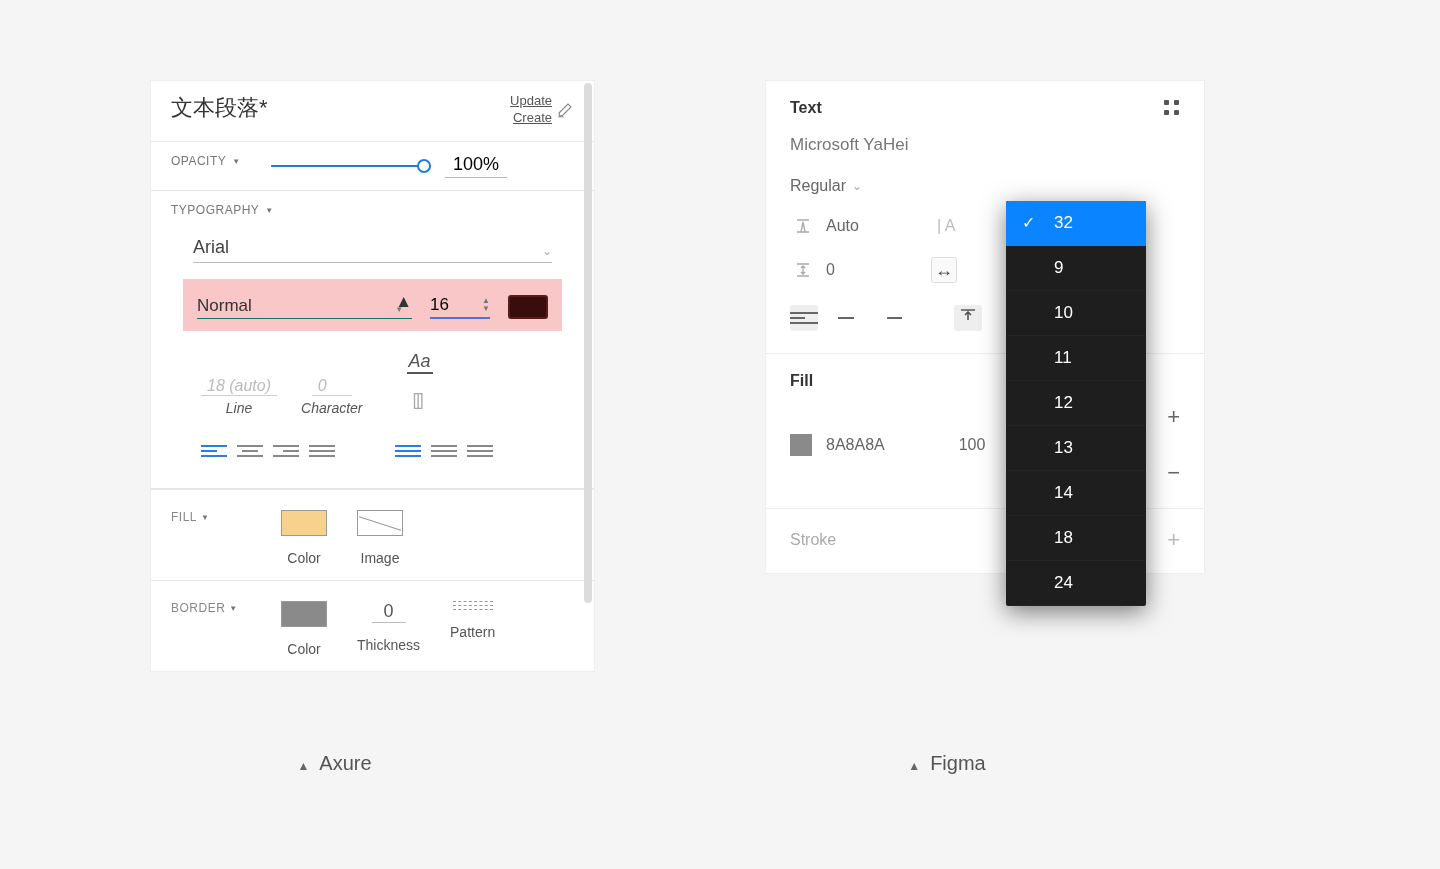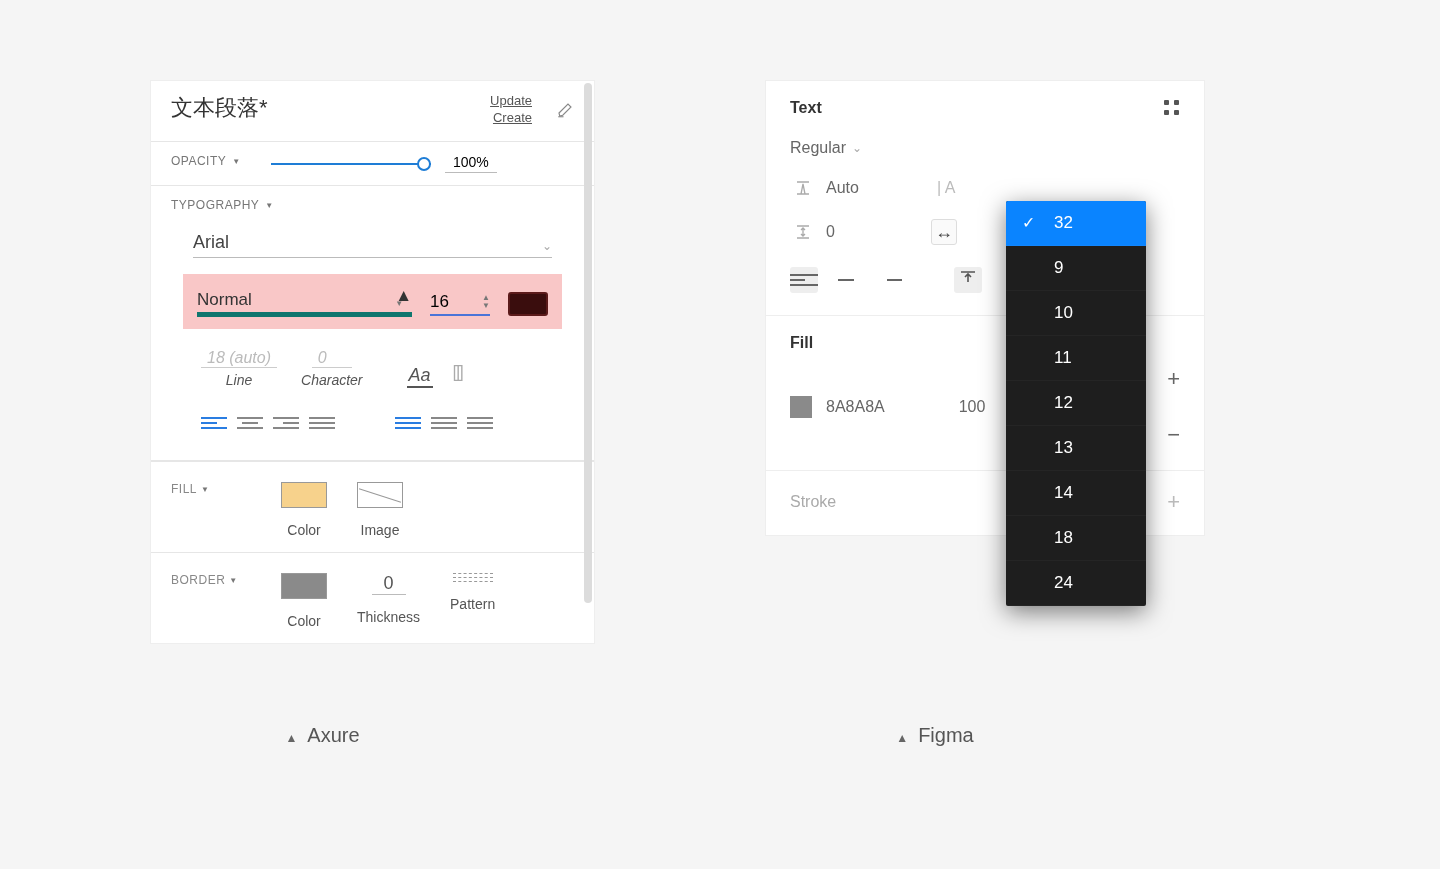--- a/index.html
+++ b/index.html
@@ -5,43 +5,43 @@
 * { box-sizing: border-box; margin: 0; padding: 0; }
 body { font-family: -apple-system, "Segoe UI", Arial, sans-serif; background: #f5f5f5; width: 1440px; height: 869px; position: relative; }
 
 .stage { display: flex; gap: 170px; padding: 80px 150px 40px 150px; align-items: flex-start; }
 
 
 .axure-panel { width: 445px; background: #fff; position: relative; border: 1px solid #eee; }
 .axure-panel .scrollbar { position: absolute; right: 2px; top: 2px; width: 8px; height: 520px; background: #dcdcdc; border-radius: 4px; }
 .ax-header { display: flex; justify-content: space-between; align-items: flex-start; padding: 12px 20px 14px 20px; border-bottom: 1px solid #e6e6e6; }
 .ax-title { font-size: 22px; color: #333; font-weight: 400; }
-.ax-header-right { display: flex; align-items: center; gap: 24px; }
+.ax-header-right { display: flex; align-items: center; gap: 4px; }
 .ax-links { display: flex; flex-direction: column; align-items: flex-end; font-size: 13px; }
 .ax-links span { text-decoration: underline; color: #555; cursor: pointer; margin-bottom: 2px; }
 .pencil-icon { width: 18px; height: 18px; }
 
 .ax-row { padding: 12px 20px; border-bottom: 1px solid #e6e6e6; }
 .ax-row-head { display: flex; align-items: center; gap: 6px; font-size: 12px; color: #777; letter-spacing: .5px; }
 .tri { font-size: 8px; color: #777; }
 
 .opacity-row .ax-row-head { float: left; }
 .opacity-slider { display: flex; align-items: center; gap: 14px; margin-left: 100px; }
 .slider-track { position: relative; width: 160px; height: 18px; }
 .slider-line { position: absolute; top: 8px; left: 0; right: 0; height: 2px; background: #1e7dd6; }
 .slider-handle { position: absolute; right: 0; top: 2px; width: 14px; height: 14px; border-radius: 50%; background: #fff; border: 2px solid #1e7dd6; }
-.opacity-value { font-size: 14px; border-bottom: 1px solid #bbb; padding: 0 8px 2px 8px; }
+.opacity-value { font-size: 18px; border-bottom: 1px solid #bbb; padding: 0 8px 2px 8px; }
 
 .typo-body { padding-top: 6px; }
 .font-select { margin: 14px 22px 0 22px; display: flex; justify-content: space-between; align-items: flex-end; border-bottom: 1px solid #bbb; padding-bottom: 4px; }
 .font-name { font-size: 18px; color: #444; text-align: right; }
 .chev-down { color: #aaa; font-size: 12px; }
 
 .typo-highlight { margin: 16px 12px 0 12px; background: #f9c7c7; padding: 16px 14px 12px 14px; display: flex; align-items: center; gap: 18px; }
-.weight-box { flex: 1; border-bottom: 5px solid #0f766e; display: flex; justify-content: space-between; align-items: center; padding-bottom: 2px; }
+.weight-box { flex: 1; border-bottom: 1px solid #0f766e; display: flex; justify-content: space-between; align-items: center; padding-bottom: 2px; }
 .weight-box span:first-child { font-size: 17px; color: #333; }
 .stepper { display:flex; flex-direction:column; font-size:8px; color:#777; line-height:8px; }
 .size-box { width: 60px; border-bottom: 2px solid #4a74d8; display: flex; justify-content: space-between; align-items: center; font-size: 17px; padding-bottom: 2px; }
 .color-swatch { width: 40px; height: 24px; border: 2px solid #5b1a1a; background: #3a0d0d; border-radius: 3px; }
 
 .typo-metrics { display: flex; gap: 24px; margin: 20px 22px 0 30px; align-items: flex-end; font-style: italic; }
 .metric { display: flex; flex-direction: column; align-items: center; }
 .metric-val { color: #bbb; font-size: 16px; border-bottom: 1px solid #ccc; padding: 0 6px 0 6px; min-width: 70px; }
 .metric-label { font-size: 14px; color: #555; margin-top: 4px; }
 .aa-icon { font-size: 18px; border-bottom: 2px solid #555; padding: 0 2px; color:#555; }
@@ -99,21 +99,21 @@
 .fg-swatch{ width:22px; height:22px; background:#8a8a8a;}
 .fg-plus, .fg-minus{ font-size:22px; font-weight:300; color:#666; }
 .fg-actions{ display:flex; flex-direction:column; gap:30px; margin-left:auto; align-items:center;}
 
 
 .fg-dropdown { position:absolute; top:120px; left:240px; width:140px; background:#1e1e1e; color:#fff; box-shadow:0 6px 24px rgba(0,0,0,.5); border-radius:2px; overflow:hidden;}
 .fg-dd-item { padding:12px 0 12px 48px; font-size:17px; position:relative; border-bottom:1px solid rgba(255,255,255,0.03);}
 .fg-dd-item.selected { background:#0a84ff; }
 .fg-dd-item.selected::before { content:"✓"; position:absolute; left:16px; font-size:16px;}
 
-.captions { display:flex; gap:170px; padding:0 100px; margin-top:40px;}
+.captions { display:flex; gap:170px; padding:0 100px; margin-top:40px;margin-left:12px;}
 .caption { width:445px; text-align:center; font-size:20px; color:#555;}
 .caption .tri2{ font-size:12px; margin-right:10px; color:#666;}
 .figcap{ width:440px;}
 </style>
 </head>
 <body>
 
 <div class="stage">
 
   <div class="axure-panel">
@@ -179,21 +179,21 @@
 
         <div class="typo-metrics">
           <div class="metric">
             <div class="metric-val">18 (auto)</div>
             <div class="metric-label">Line</div>
           </div>
           <div class="metric">
             <div class="metric-val" style="min-width:40px">0</div>
             <div class="metric-label">Character</div>
           </div>
-          <div style="display:flex; gap:16px; align-items:flex-end; margin-left:20px;">
+          <div style="display:flex; gap:16px; align-items:center; margin-left:20px;flex-direction:column;">
             <span class="aa-icon">Aa</span>
             <span class="tt-icon">
               <svg viewBox="0 0 24 24" fill="none" stroke="#aaa" stroke-width="1.5">
                   <path d="M6 4h8v16H6z"></path>
                   <path d="M10 4v16"></path>
                 </svg>
             </span>
           </div>
         </div>
 
@@ -288,20 +288,21 @@
     <div class="section">
       <div class="fg-head">
         <span>Text</span>
         <div class="dots4">
             <span></span>
             <span></span>
             <span></span>
             <span></span>
           </div>
       </div>
+      <div class="fg-font">Microsoft YaHei</div>
       <div class="fg-weight-row">
         <span>Regular</span>
         <span class="fg-chev">⌄</span>
       </div>
 
       <div class="fg-ctrl-row">
         <div class="fg-box">
           <div class="fg-icon-box">
               <svg width="18" height="18" viewBox="0 0 18 18" stroke="#aaa" fill="none" stroke-width="1.3">
                 <path d="M3 3h12M7 15l2-10 2 10M3 15h12"></path>

